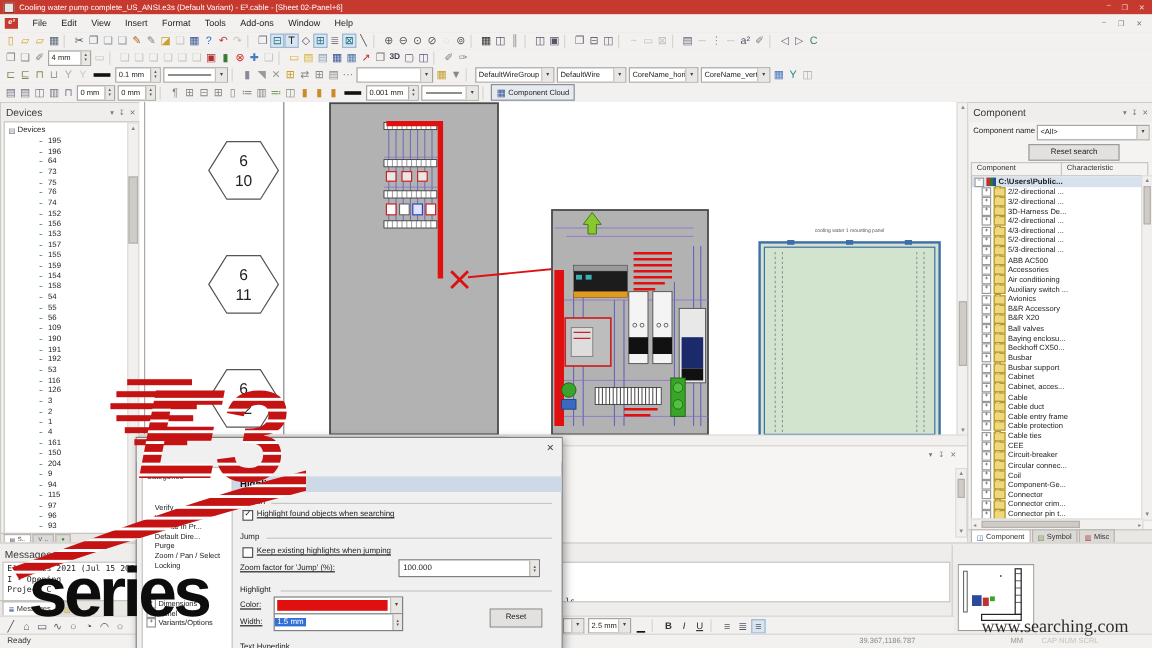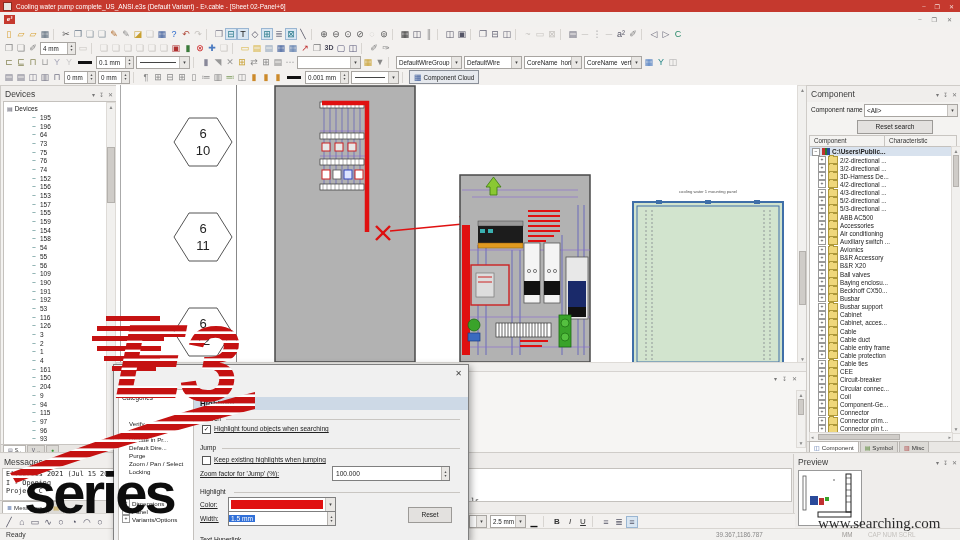--- a/index.html
+++ b/index.html
@@ -85,20 +85,31 @@
   <span>Cooling water pump complete_US_ANSI.e3s (Default Variant) - E³.cable - [Sheet 02-Panel+6]</span>
   <span class="wbtns">
     <span>–</span>
     <span>❐</span>
     <span>✕</span>
   </span>
 </div>
 
 <div class="abs" id="menubar">
   <span class="e3logo">e³</span>
+  <span id="menu-items" style="display: inline-flex;">
+      <span class="mitem">File</span>
+      <span class="mitem">Edit</span>
+      <span class="mitem">View</span>
+      <span class="mitem">Insert</span>
+      <span class="mitem">Format</span>
+      <span class="mitem">Tools</span>
+      <span class="mitem">Add-ons</span>
+      <span class="mitem">Window</span>
+      <span class="mitem">Help</span>
+    </span>
   <span class="wbtns">
     <span>–</span>
     <span>❐</span>
     <span>✕</span>
   </span>
 </div>
 
 <div class="abs tb" id="tb1">
     <span class="tbi" style="color: rgb(216, 160, 48);">▯</span>
     <span class="tbi" style="color: rgb(216, 160, 48);">▱</span>
@@ -917,28 +928,20 @@
       <span class="tic" style="color:#3a5a9a">≣</span>
       <span>Messages</span>
     </span>
     <span class="tab">
       <span class="tic" style="color:#c8a030">▤</span>
     </span>
   </div>
 </div>
 
 <div class="abs" style="left:793px;top:454px;width:167px;height:74px;border-left:1px solid #cfccc8">
-  <div class="panel-h">
-    <span>Preview</span>
-    <span class="ph-btns">
-      <span>▾</span>
-      <span>↧</span>
-      <span>✕</span>
-    </span>
-  </div>
   <svg class="abs" style="left:4px;top:16px" width="64" height="56" viewBox="0 0 64 56">
     <rect x="0.5" y="0.5" width="63" height="55" fill="#fff" stroke="#999"></rect>
     <rect x="48" y="4" width="5" height="38" fill="none" stroke="#222" stroke-width="1"></rect>
     <path d="M48,8 h5 M48,14 h5 M48,20 h5 M48,26 h5 M48,32 h5" stroke="#222" stroke-width="0.6"></path>
     <rect x="20" y="42" width="33" height="5" fill="none" stroke="#222" stroke-width="1"></rect>
     <rect x="5" y="6" width="3" height="34" fill="none" stroke="#555" stroke-width="0.8"></rect>
     <rect x="12" y="26" width="8" height="9" fill="#2a4a9a"></rect>
     <rect x="21" y="28" width="5" height="7" fill="#c03030"></rect>
     <rect x="27" y="27" width="4" height="4" fill="#3aa32a"></rect>
     <circle cx="36" cy="10" r="0.8" fill="#555"></circle>

